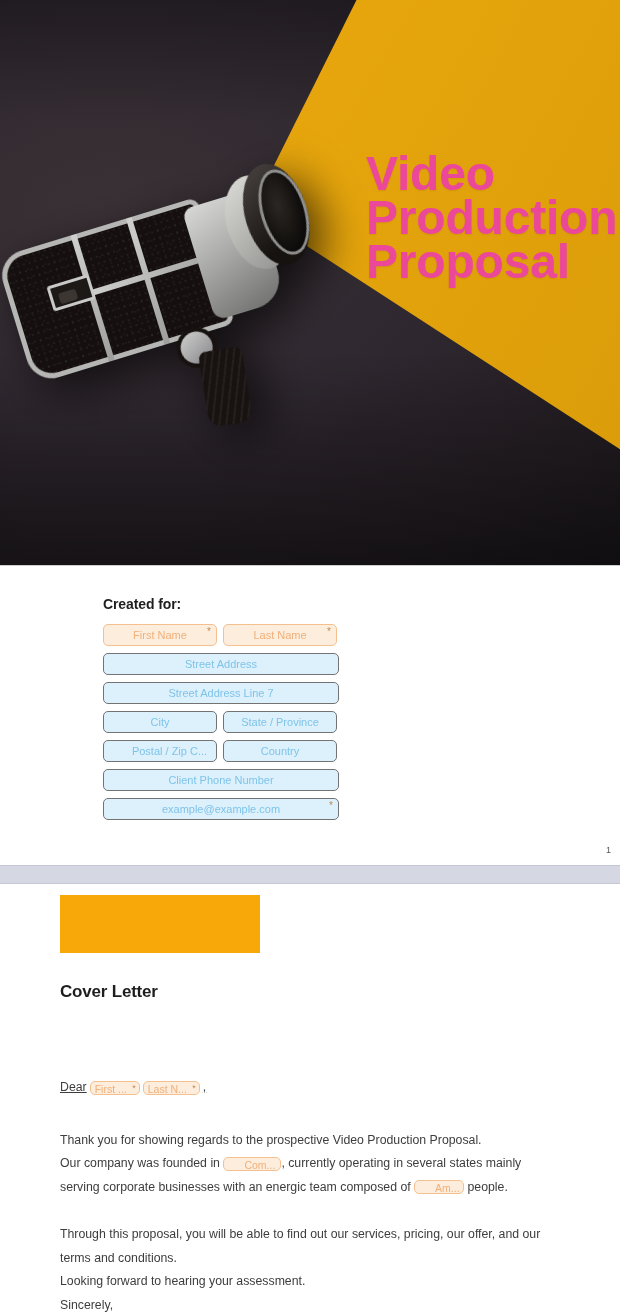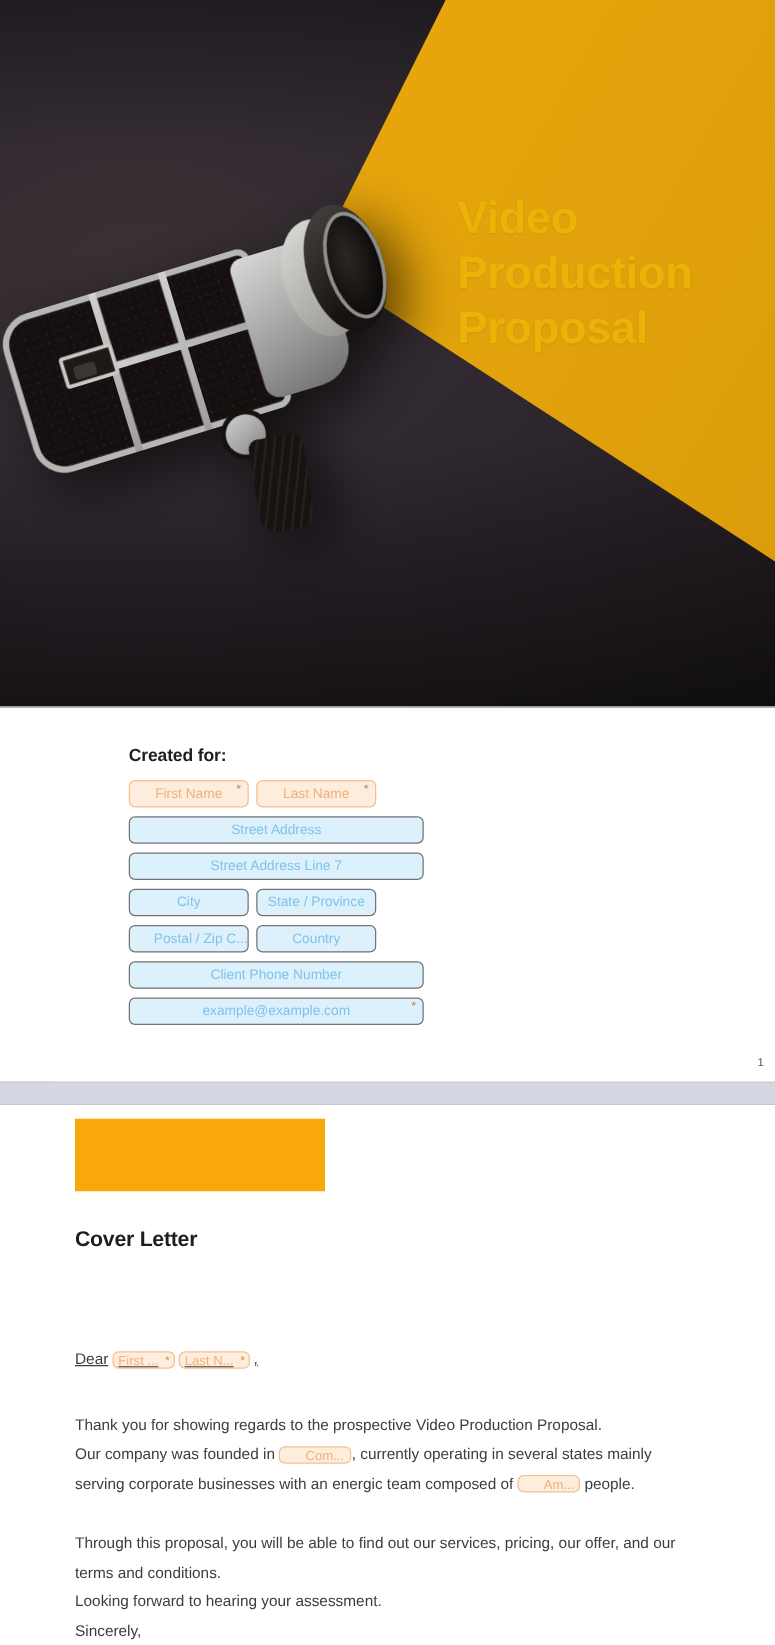--- a/index.html
+++ b/index.html
@@ -51,22 +51,22 @@
     background: linear-gradient(120deg, #edaa10 0%, #e6a50c 40%, #d99c09 100%);
     -webkit-clip-path: polygon(57.5% 0%, 100% 0%, 100% 79.5%, 40.6% 37.2%);
     clip-path: polygon(57.5% 0%, 100% 0%, 100% 79.5%, 40.6% 37.2%);
   }
 
   .hero-title {
     position: absolute;
     left: 366px;
     top: 152px;
     width: 232px;
-    color: #eab308;
-    font-size: 36px;
+    color: #ec4899;
+    font-size: 48px;
     line-height: 44px;
     font-weight: 700;
     letter-spacing: -0.2px;
     z-index: 5;
     text-shadow: 0 1px 2px rgba(0,0,0,0.07);
   }
 
   
   .camera {
     position: absolute;
@@ -169,21 +169,21 @@
     position: relative;
     height: 22px;
     border-radius: 5px;
     font-size: 11px;
     line-height: 20px;
     text-align: center;
     overflow: hidden;
     white-space: nowrap;
   }
   .field.full { width: 236px; }
-  .field.half { width: 96px; }
+  .field.half { width: 114px; }
   .field.blue {
     background: #ddf1fd;
     border: 1px solid #737373;
     color: #7fc3e8;
   }
   .field.orange {
     background: #fdeddd;
     border: 1px solid #f4c08f;
     color: #f0b079;
   }

